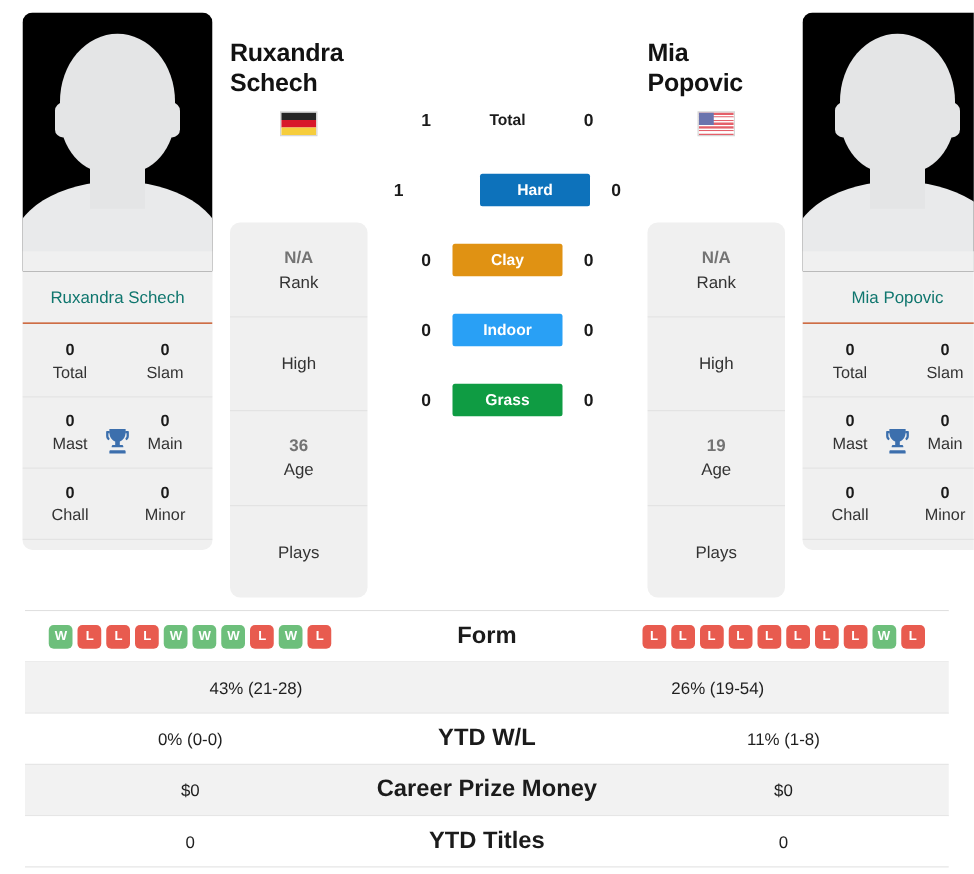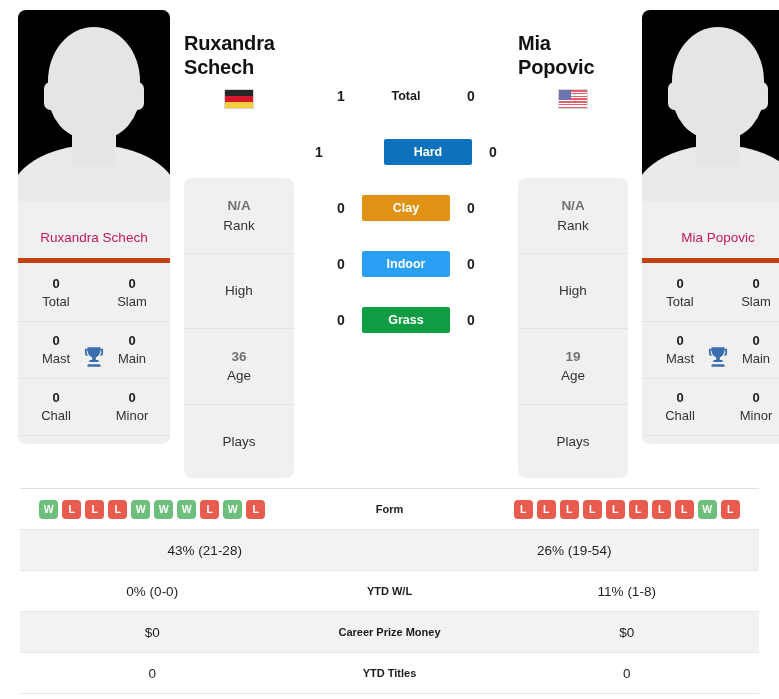--- a/index.html
+++ b/index.html
@@ -71,23 +71,23 @@
   }
   .photo-fade {
     position: absolute; left: 0; right: 0; bottom: 0;
     height: 16px;
     background: #f0f0f0;
   }
 
   .card-name {
     text-align: center;
     font-size: 13.5px;
-    color: #be185d;
+    color: #0f766e;
     padding: 13px 4px 13px;
-    border-bottom: 5px solid #c2410c;
+    border-bottom: 1px solid #c2410c;
   }
 
   .trophy-grid {
     position: relative;
     padding: 2px 0 8px;
   }
   .trophy-row {
     display: flex;
     border-bottom: 1px solid #e3e3e3;
   }
@@ -233,21 +233,21 @@
   .st-row.alt { background: #f2f2f2; }
   .st-left, .st-right {
     flex: 1 1 0;
     text-align: center;
     font-size: 13.5px;
     color: #1f1f1f;
   }
   .st-mid {
     flex: 0 0 210px;
     text-align: center;
-    font-size: 11px;
+    font-size: 19px;
     font-weight: bold;
     color: #1b1b1b;
   }
   .form-strip {
     display: flex;
     justify-content: center;
     gap: 4px;
   }
   .form-badge {
     width: 19px; height: 19px;

